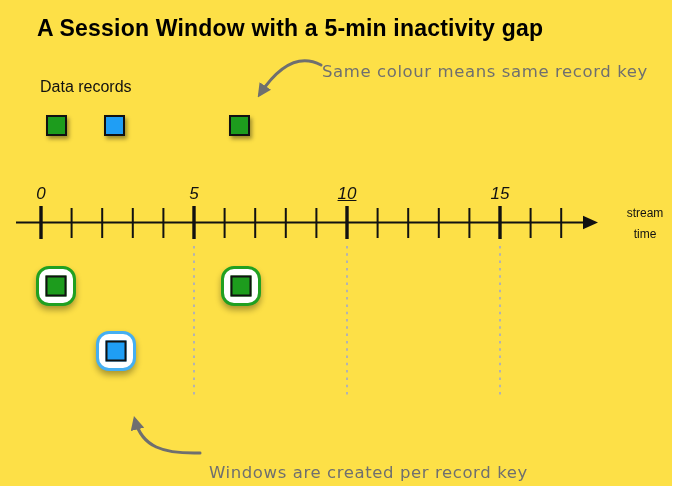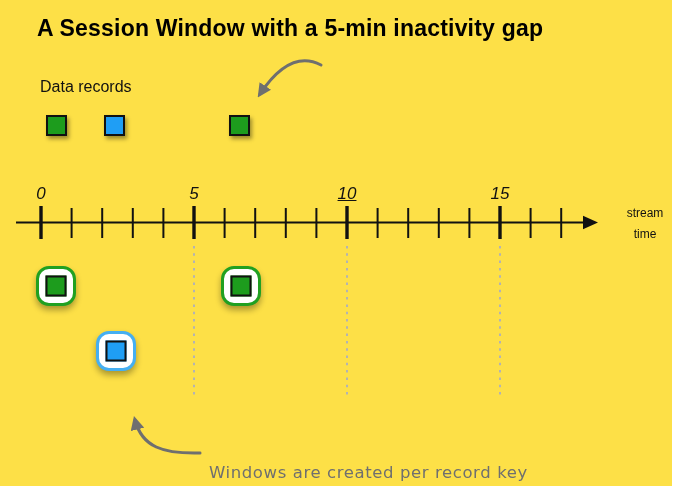--- a/index.html
+++ b/index.html
@@ -46,20 +46,21 @@
 </style>
 </head>
 <body>
 
 <div class="stage">
 
   <div class="title">A Session Window with a 5-min inactivity gap</div>
 
   <div class="records-label">Data records</div>
 
+  <div class="hand hand-top">Same colour means same record key</div>
   <div class="hand hand-bottom">Windows are created per record key</div>
 
   <div id="records-row">
       <div class="record" style="left: 45.8px; top: 115px; background: rgb(29, 156, 29);"></div>
       <div class="record" style="left: 103.94px; top: 115px; background: rgb(31, 158, 245);"></div>
       <div class="record" style="left: 229.4px; top: 115px; background: rgb(29, 156, 29);"></div>
     </div>
   <div id="windows-layer">
       <div class="window" style="left: 36.3px; top: 266px; border-color: rgb(33, 160, 33);">
         <div class="inner" style="background: rgb(29, 156, 29);"></div>

